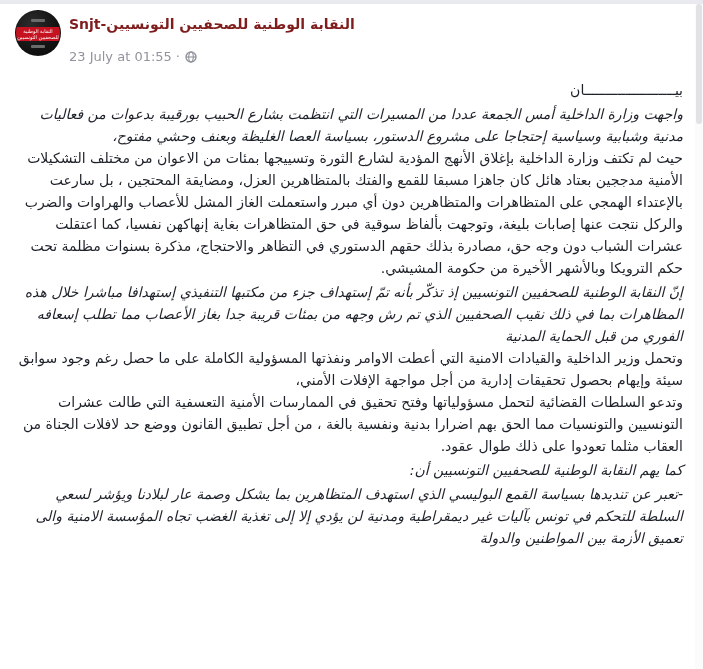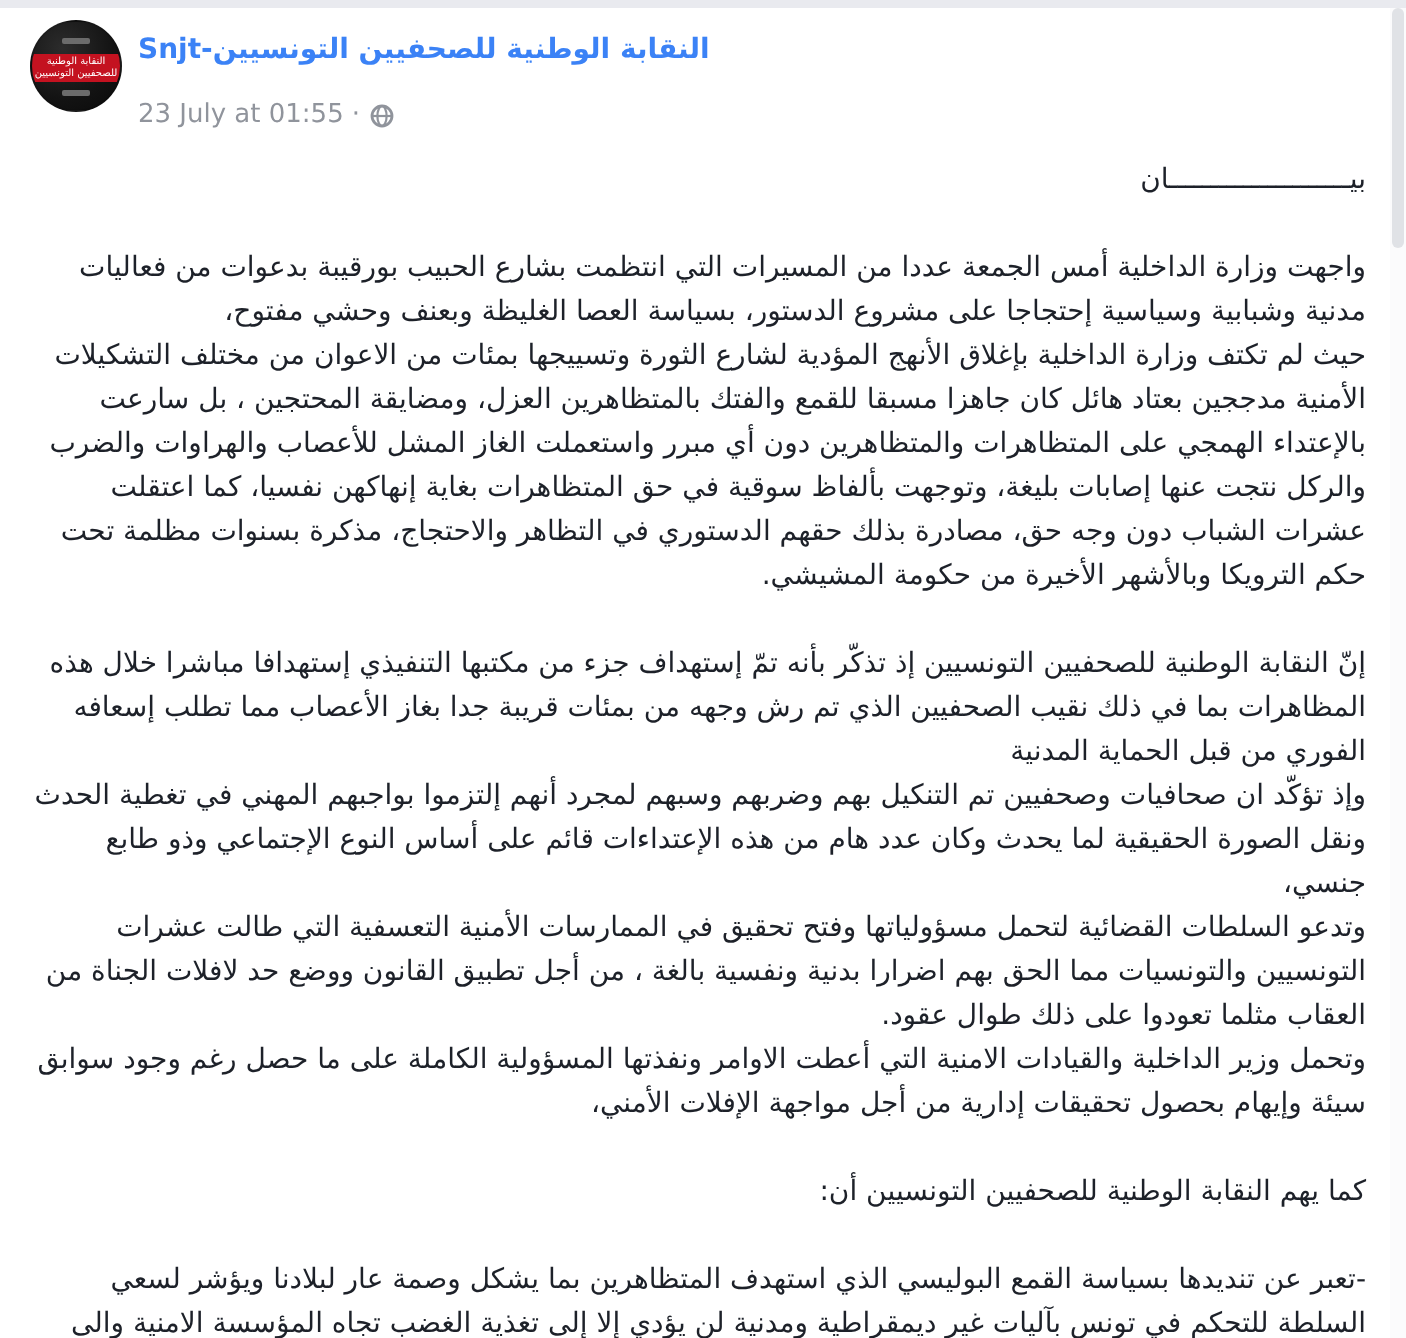--- a/index.html
+++ b/index.html
@@ -48,36 +48,36 @@
   }
   .avatar-tick-top, .avatar-tick-bottom {
     position: absolute; left: 50%; transform: translateX(-50%);
     width: 14px; height: 3px; background: #6b6b6b; border-radius: 1px;
   }
   .avatar-tick-top { top: 8px; }
   .avatar-tick-bottom { bottom: 7px; }
   .header-text { margin-left: 8px; padding-top: 4px; }
   .page-name {
     display: inline-block; direction: rtl; unicode-bidi: isolate;
-    color: #3b82f6; font-weight: bold; font-size: 14px; line-height: 19px;
+    color: #7f1d1d; font-weight: bold; font-size: 14px; line-height: 19px;
     text-decoration: none; cursor: pointer;
   }
   .post-meta {
     display: flex; align-items: center; gap: 4px;
     color: #90949c; font-size: 13px; line-height: 17px; margin-top: 14px;
   }
   .post-meta .ts { cursor: pointer; }
   .globe { display: inline-flex; margin-left: 1px; }
   .post-body {
     direction: rtl; text-align: right;
     padding: 4px 12px 8px 10px;
     color: #1d2129; font-size: 14px; line-height: 22px;
   }
   .post-body p { margin: 0; }
-  .post-body p.sp { margin-top: 22px; }
+  .post-body p.sp { margin-top: 2px; font-style: italic; }
   .post-body p.sp-sm { margin-top: 15px; }
 </style>
 </head>
 <body>
 
 <div class="top-strip"></div>
 
 <div class="scrollbar-track">
   <div class="scrollbar-thumb"></div>
 </div>
@@ -107,21 +107,20 @@
         </span>
       </div>
     </div>
   </div>
 
   <div class="post-body">
     <p class="sp-sm">بيــــــــــــــــــــــان</p>
     <p class="sp">واجهت وزارة الداخلية أمس الجمعة عددا من المسيرات التي انتظمت بشارع الحبيب بورقيبة بدعوات من فعاليات مدنية وشبابية وسياسية إحتجاجا على مشروع الدستور، بسياسة العصا الغليظة وبعنف وحشي مفتوح،</p>
     <p>حيث لم تكتف وزارة الداخلية بإغلاق الأنهج المؤدية لشارع الثورة وتسييجها بمئات من الاعوان من مختلف التشكيلات الأمنية مدججين بعتاد هائل كان جاهزا مسبقا للقمع والفتك بالمتظاهرين العزل، ومضايقة المحتجين ، بل سارعت بالإعتداء الهمجي على المتظاهرات والمتظاهرين دون أي مبرر واستعملت الغاز المشل للأعصاب والهراوات والضرب والركل نتجت عنها إصابات بليغة، وتوجهت بألفاظ سوقية في حق المتظاهرات بغاية إنهاكهن نفسيا، كما اعتقلت عشرات الشباب دون وجه حق، مصادرة بذلك حقهم الدستوري في التظاهر والاحتجاج، مذكرة بسنوات مظلمة تحت حكم الترويكا وبالأشهر الأخيرة من حكومة المشيشي.</p>
     <p class="sp">إنّ النقابة الوطنية للصحفيين التونسيين إذ تذكّر بأنه تمّ إستهداف جزء من مكتبها التنفيذي إستهدافا مباشرا خلال هذه المظاهرات بما في ذلك نقيب الصحفيين الذي تم رش وجهه من بمئات قريبة جدا بغاز الأعصاب مما تطلب إسعافه الفوري من قبل الحماية المدنية</p>
-    <p>وإذ تؤكّد ان صحافيات وصحفيين تم التنكيل بهم وضربهم وسبهم لمجرد أنهم إلتزموا بواجبهم المهني في تغطية الحدث ونقل الصورة الحقيقية لما يحدث وكان عدد هام من هذه الإعتداءات قائم على أساس النوع الإجتماعي وذو طابع جنسي،</p>
+    <p>وتحمل وزير الداخلية والقيادات الامنية التي أعطت الاوامر ونفذتها المسؤولية الكاملة على ما حصل رغم وجود سوابق سيئة وإيهام بحصول تحقيقات إدارية من أجل مواجهة الإفلات الأمني،</p>
     <p>وتدعو السلطات القضائية لتحمل مسؤولياتها وفتح تحقيق في الممارسات الأمنية التعسفية التي طالت عشرات التونسيين والتونسيات مما الحق بهم اضرارا بدنية ونفسية بالغة ، من أجل تطبيق القانون ووضع حد لافلات الجناة من العقاب مثلما تعودوا على ذلك طوال عقود.</p>
-    <p>وتحمل وزير الداخلية والقيادات الامنية التي أعطت الاوامر ونفذتها المسؤولية الكاملة على ما حصل رغم وجود سوابق سيئة وإيهام بحصول تحقيقات إدارية من أجل مواجهة الإفلات الأمني،</p>
     <p class="sp">كما يهم النقابة الوطنية للصحفيين التونسيين أن:</p>
     <p class="sp">-تعبر عن تنديدها بسياسة القمع البوليسي الذي استهدف المتظاهرين بما يشكل وصمة عار لبلادنا ويؤشر لسعي السلطة للتحكم في تونس بآليات غير ديمقراطية ومدنية لن يؤدي إلا إلى تغذية الغضب تجاه المؤسسة الامنية والى تعميق الأزمة بين المواطنين والدولة</p>
 
   </div>
 
 </div>
 
 </body></html>

